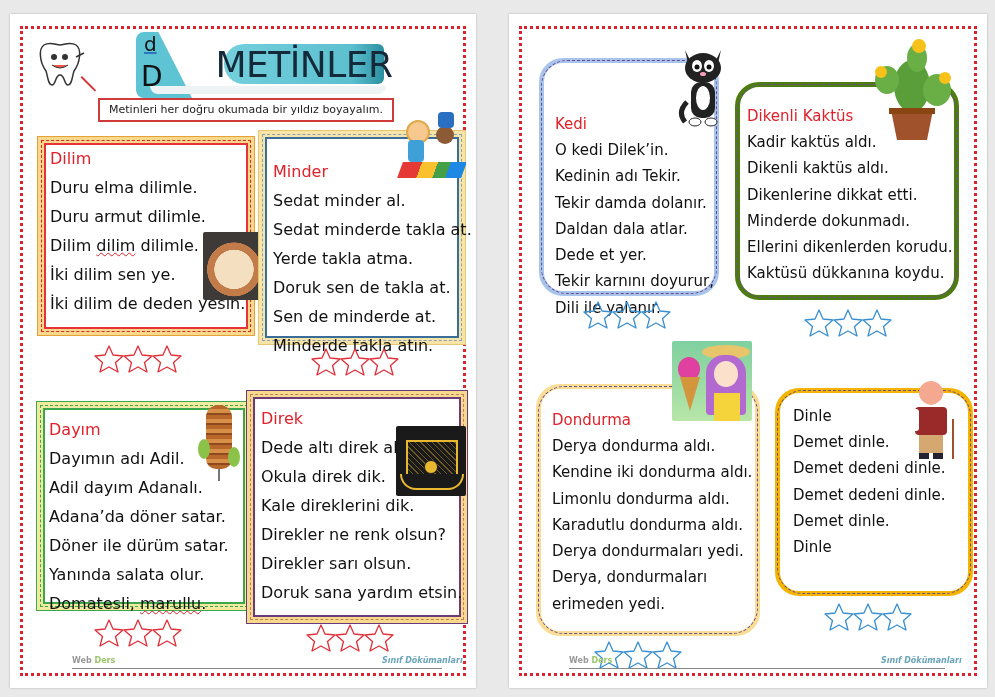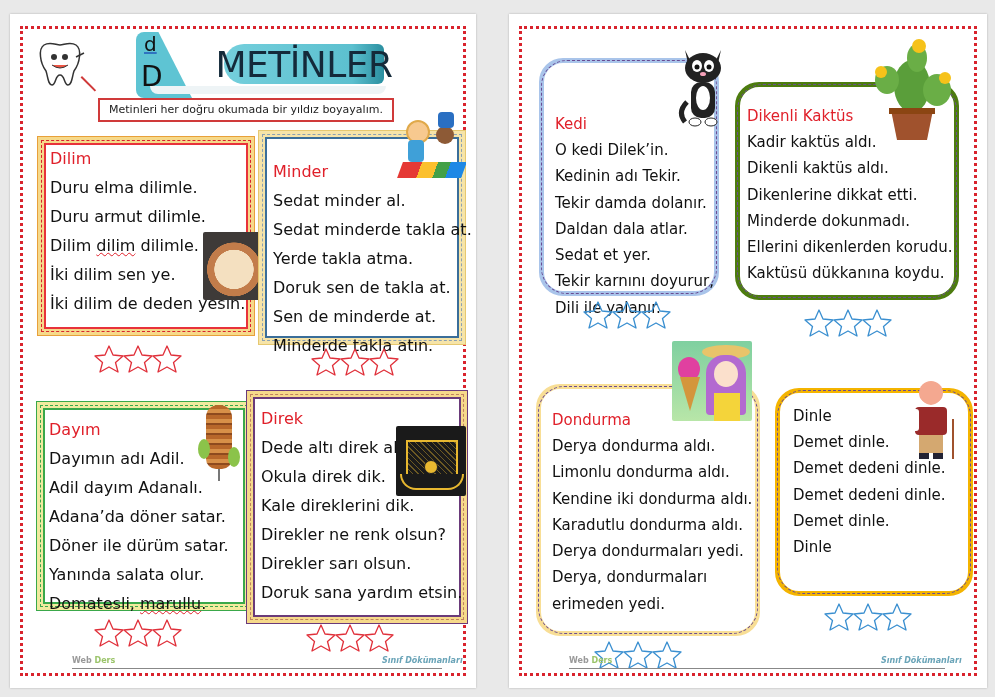--- a/index.html
+++ b/index.html
@@ -254,21 +254,21 @@
   <div class="border-dots"></div>
 
   <div class="rbox" style="left:30px; top:44px; width:180px; height:238px; border:5px solid #a9c4ea;">
     <div class="dash2"></div>
     <div class="rtext" style="left:11px; top:14px;margin-top:34px;">
       <div class="ttl">Kedi</div>
       <div class="ln">O kedi Dilek’in.</div>
       <div class="ln">Kedinin adı Tekir.</div>
       <div class="ln">Tekir damda dolanır.</div>
       <div class="ln">Daldan dala atlar.</div>
-      <div class="ln">Sedat et yer.</div>
+      <div class="ln">Dede et yer.</div>
       <div class="ln">Tekir karnını doyurur,</div>
       <div class="ln">Dili ile yalanır.</div>
     </div>
   </div>
   <svg class="pic" style="left:168px; top:28px; width:52px; height:88px;" viewBox="0 0 52 88">
     <path d="M8 8 L14 20 L38 20 L44 8 L40 26 L12 26 Z" fill="#222"></path>
     <ellipse cx="26" cy="26" rx="18" ry="15" fill="#222"></ellipse>
     <ellipse cx="20" cy="24" rx="5" ry="6" fill="#fff"></ellipse>
       <ellipse cx="32" cy="24" rx="5" ry="6" fill="#fff"></ellipse>
     <circle cx="20" cy="25" r="2.5" fill="#111"></circle>
@@ -325,22 +325,22 @@
     <svg>
         <use href="#star"></use>
       </svg>
   </div>
 
   <div class="rbox" style="left:27px; top:370px; width:224px; height:252px; border:5px solid #f8de95;">
     <div class="dash2"></div>
     <div class="rtext" style="left:11px; top:18px;">
       <div class="ttl">Dondurma</div>
       <div class="ln">Derya dondurma aldı.</div>
+      <div class="ln">Kendine iki dondurma aldı.</div>
       <div class="ln">Limonlu dondurma aldı.</div>
-      <div class="ln">Kendine iki dondurma aldı.</div>
       <div class="ln">Karadutlu dondurma aldı.</div>
       <div class="ln">Derya dondurmaları yedi.</div>
       <div class="ln">Derya, dondurmaları</div>
       <div class="ln">erimeden yedi.</div>
     </div>
   </div>
   <div class="pic" style="left:163px; top:327px; width:80px; height:80px; background:linear-gradient(180deg,#7fd0a0,#b8e6a8);">
     <div class="abs" style="left:30px; top:4px; width:48px; height:14px; border-radius:50%; background:#e8c46a;"></div>
     <div class="abs" style="left:34px; top:14px; width:40px; height:60px; border-radius:18px 18px 4px 4px; background:#b36ad0;"></div>
     <div class="abs" style="left:42px; top:20px; width:24px; height:26px; border-radius:50%; background:#fbe0cc;"></div>

